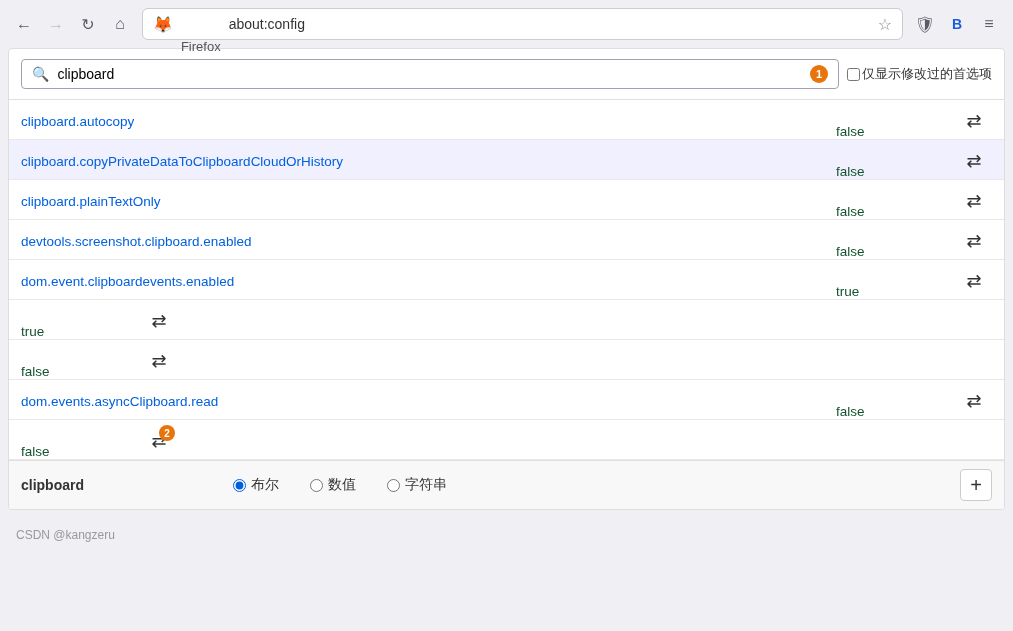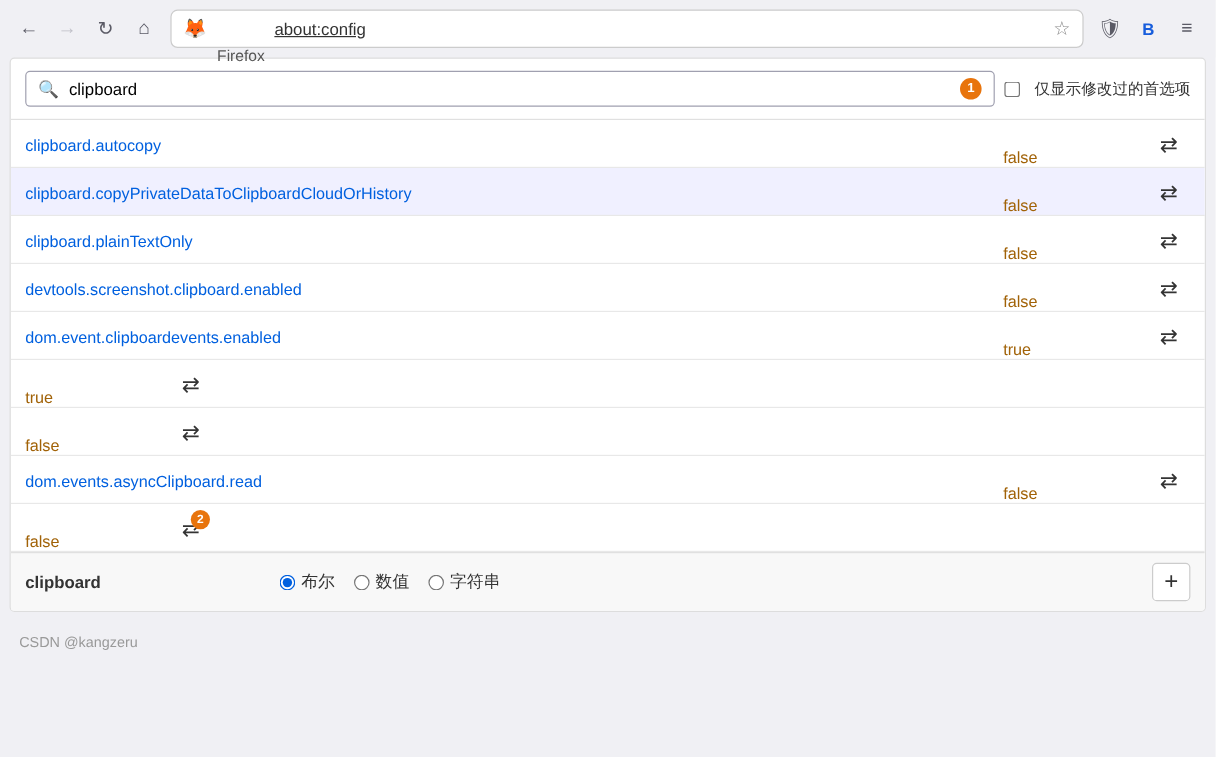--- a/index.html
+++ b/index.html
@@ -60,21 +60,20 @@
     }
 
     .firefox-logo {
       font-size: 16px;
     }
 
     .address-text {
       flex: 1;
       font-size: 14px;
       color: #333;
-      text-decoration: underline;
     }
 
     .bookmark-icon {
       color: #888;
       font-size: 16px;
     }
 
     .toolbar-icons {
       display: flex;
       gap: 4px;
@@ -145,21 +144,21 @@
       font-size: 11px;
       display: flex;
       align-items: center;
       justify-content: center;
       font-weight: bold;
     }
 
     .filter-checkbox {
       display: flex;
       align-items: center;
-      gap: 12px;
+      gap: 2px;
       font-size: 13px;
       color: #333;
       white-space: nowrap;
     }
 
     .filter-checkbox input {
       cursor: pointer;
     }
 
     
@@ -184,21 +183,21 @@
     .config-name {
       flex: 1;
       font-size: 13.5px;
       color: #0060df;
       padding: 10px 0;
     }
 
     .config-value {
       width: 120px;
       font-size: 13.5px;
-      color: #a16207;
+      color: #14532d;
       margin-top: 11px;
     }
 
     .config-toggle {
       width: 36px;
       height: 36px;
       display: flex;
       align-items: center;
       justify-content: center;
       border: none;
@@ -239,21 +238,21 @@
 
     .add-pref-name {
       font-size: 14px;
       font-weight: bold;
       color: #333;
       width: 200px;
     }
 
     .radio-group {
       display: flex;
-      gap: 16px;
+      gap: 31px;
       align-items: flex-start;
       flex: 1;
     }
 
     .radio-option {
       display: flex;
       align-items: center;
       gap: 5px;
       font-size: 14px;
       color: #333;

